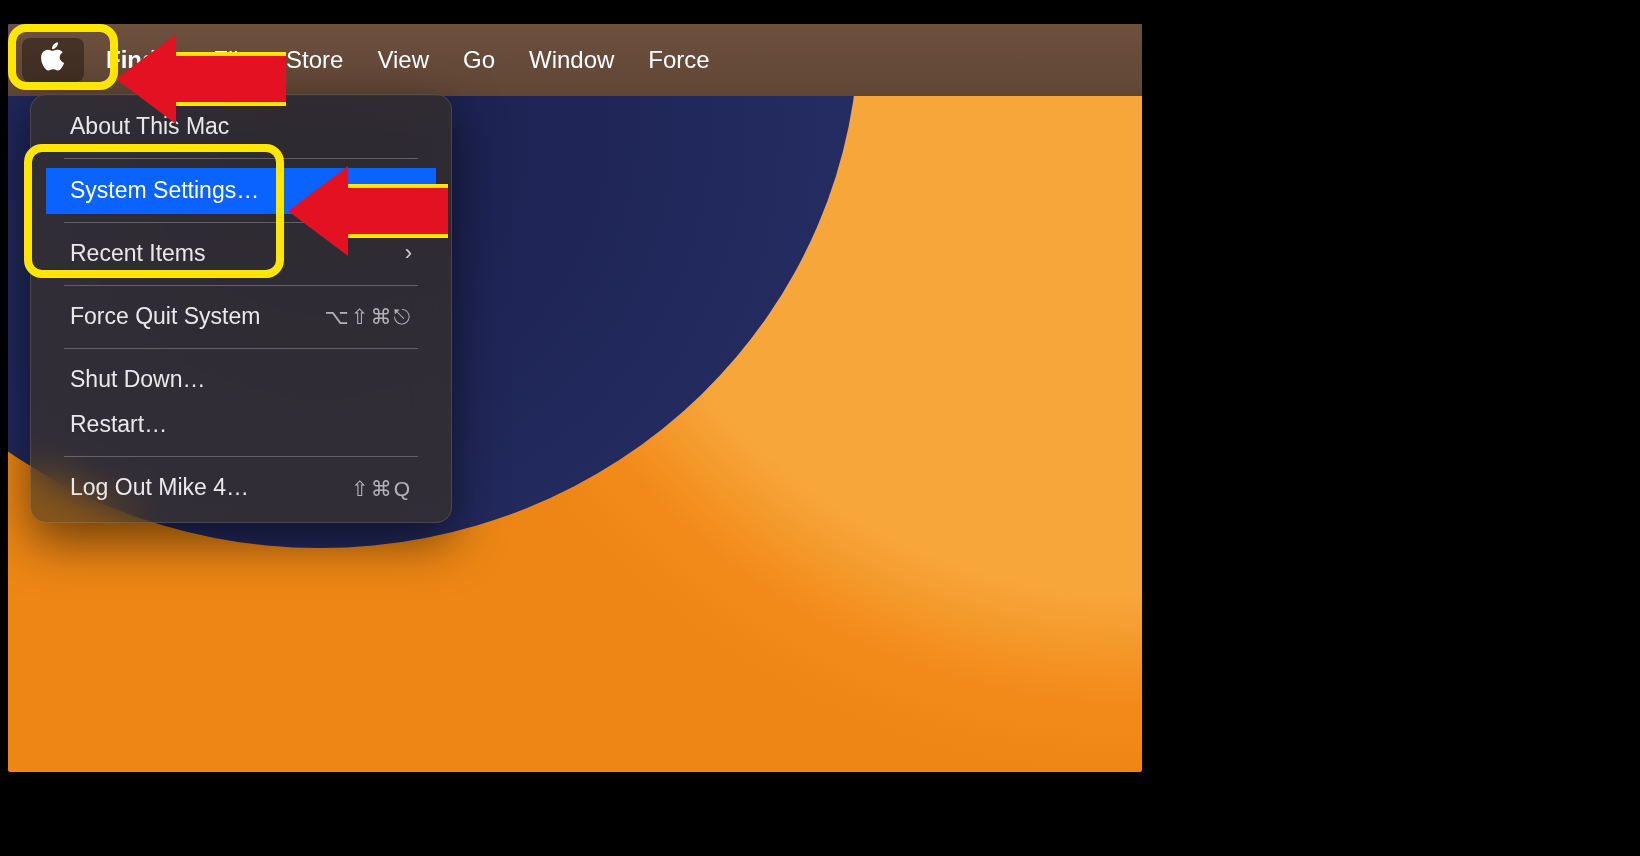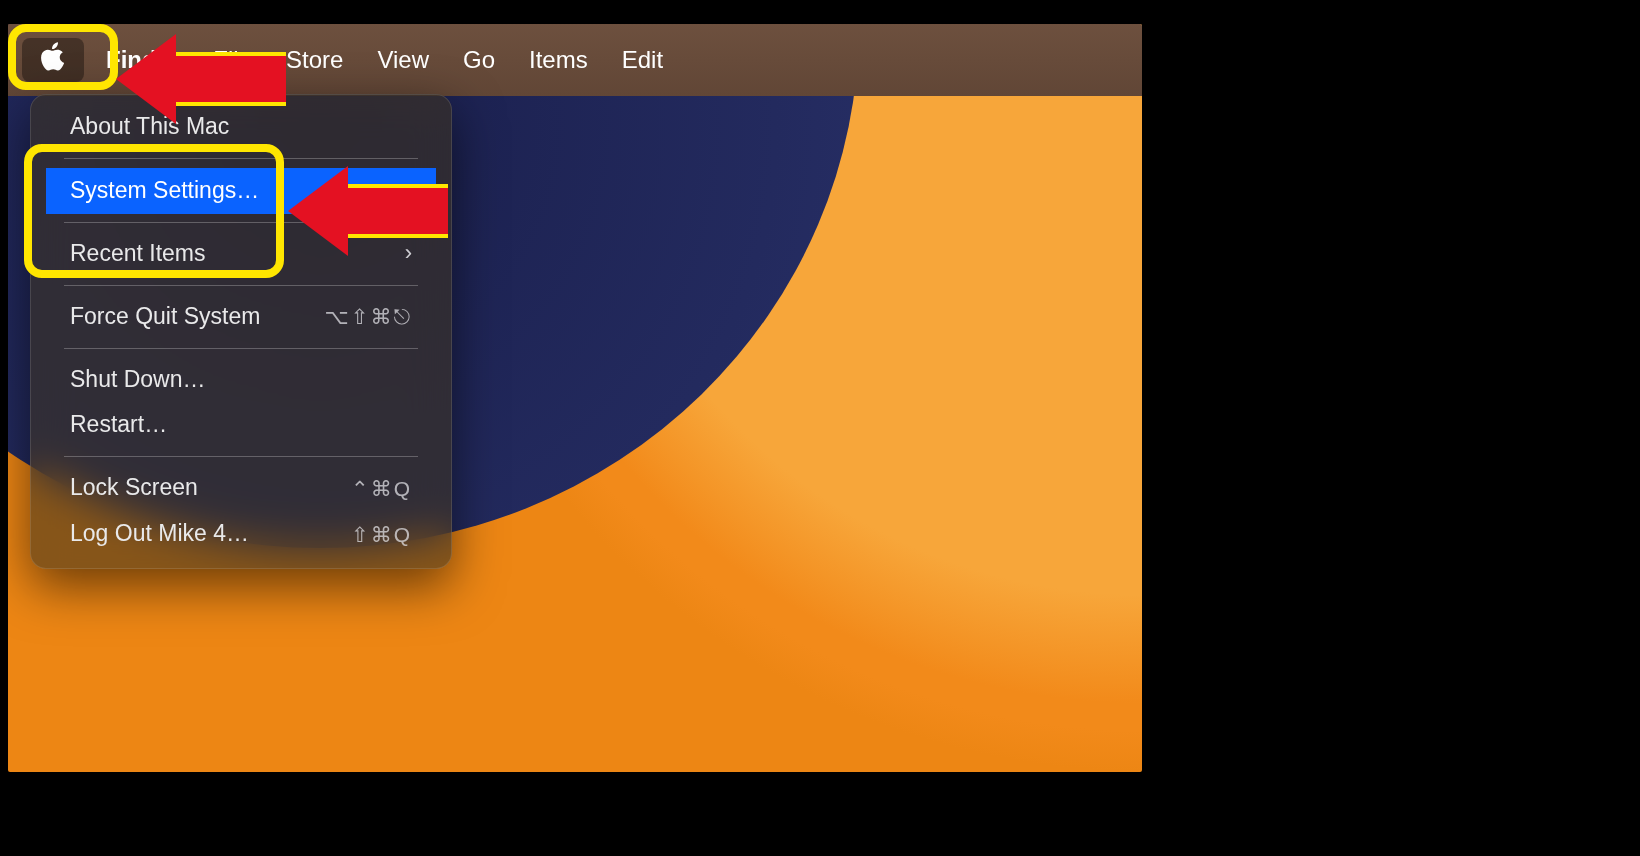--- a/index.html
+++ b/index.html
@@ -48,22 +48,22 @@
         <svg viewBox="0 0 170 200">
             <path d="M130 104c0-23 19-34 20-35-11-16-28-18-34-18-14-1-28 8-35 8s-18-8-30-8c-15 0-30 9-38 23-16 28-4 70 12 93 8 11 17 24 30 23 12 0 17-8 31-8s19 8 31 8 21-11 29-23c9-13 13-26 13-27-1 0-29-11-29-36zM108 33c7-8 11-19 10-31-10 0-22 7-29 15-6 7-12 19-10 30 11 1 22-6 29-14z"></path>
           </svg>
       </span>
     </div>
     <div class="item app-name">Finder</div>
     <div class="item">File</div>
     <div class="item">Store</div>
     <div class="item">View</div>
     <div class="item">Go</div>
-    <div class="item">Items</div>
-    <div class="item">Edit</div>
+    <div class="item">Window</div>
+    <div class="item">Force</div>
   </div>
 
   <div class="dropdown">
     <div class="row">
       <span>About This Mac</span>
     </div>
     <div class="sep"></div>
     <div class="row selected">
       <span>System Settings…</span>
     </div>
@@ -79,24 +79,20 @@
     </div>
     <div class="sep"></div>
     <div class="row">
       <span>Shut Down…</span>
     </div>
     <div class="row">
       <span>Restart…</span>
     </div>
     <div class="sep"></div>
     <div class="row">
-      <span>Lock Screen</span>
-      <span class="shortcut">⌃⌘Q</span>
-    </div>
-    <div class="row">
       <span>Log Out Mike 4…</span>
       <span class="shortcut">⇧⌘Q</span>
     </div>
   </div>
 
   <div class="hl hl1"></div>
   <div class="hl hl2"></div>
 
   <div class="arrow arrow1">
     <div class="head"></div>

